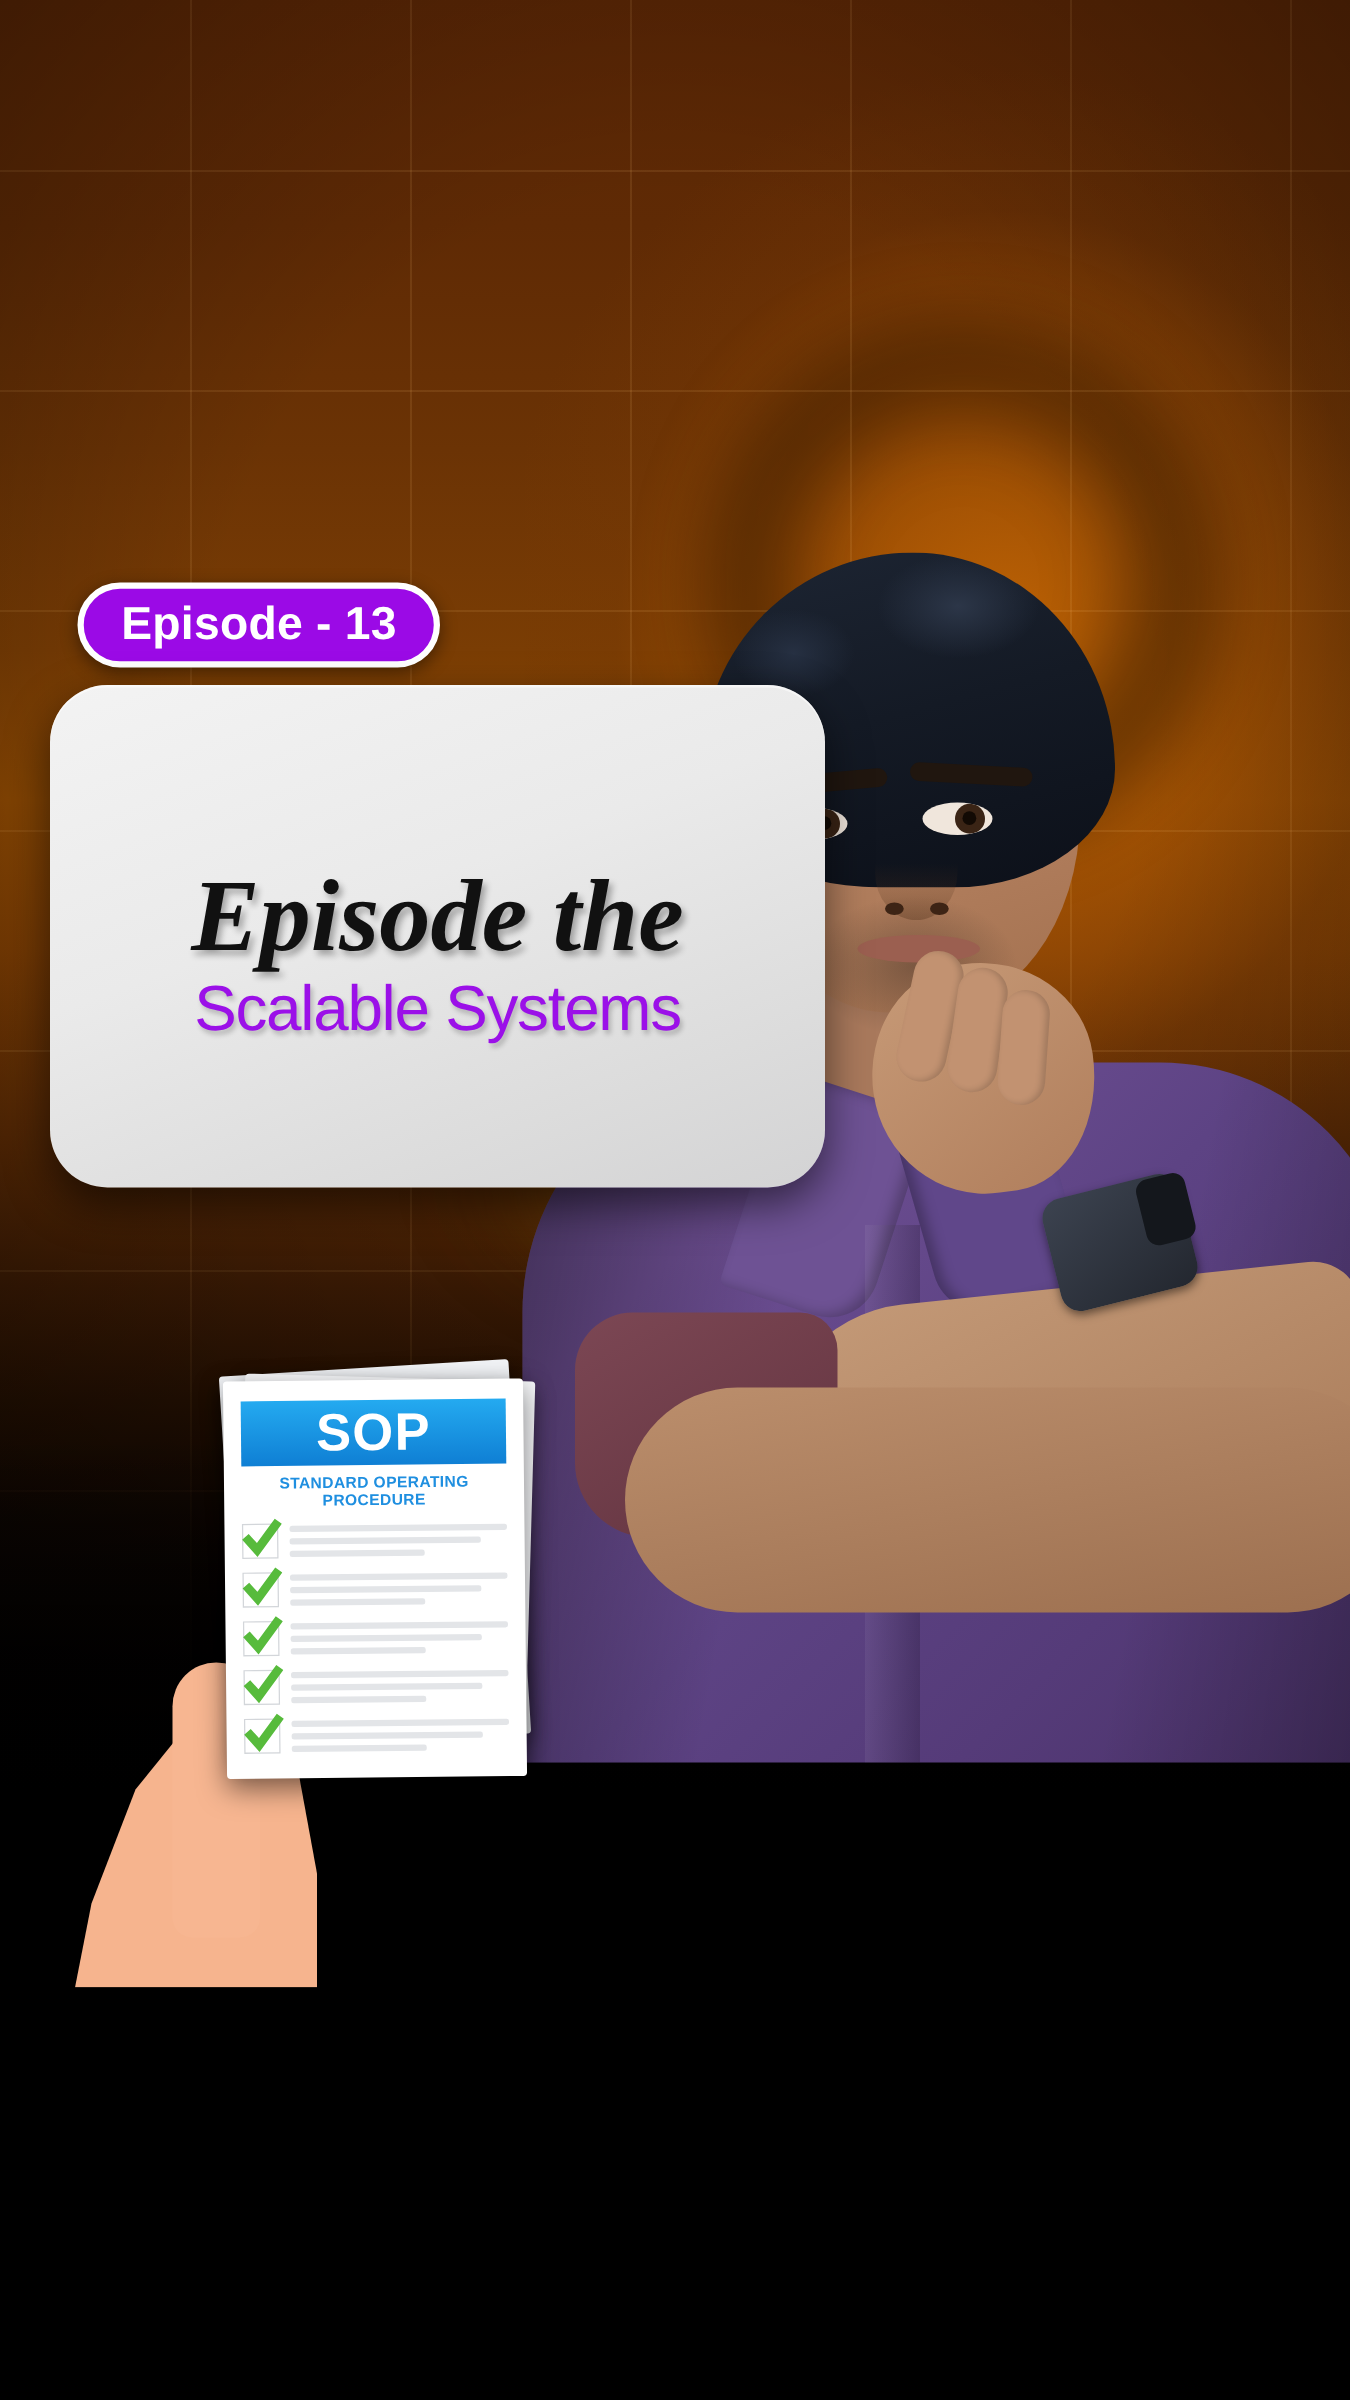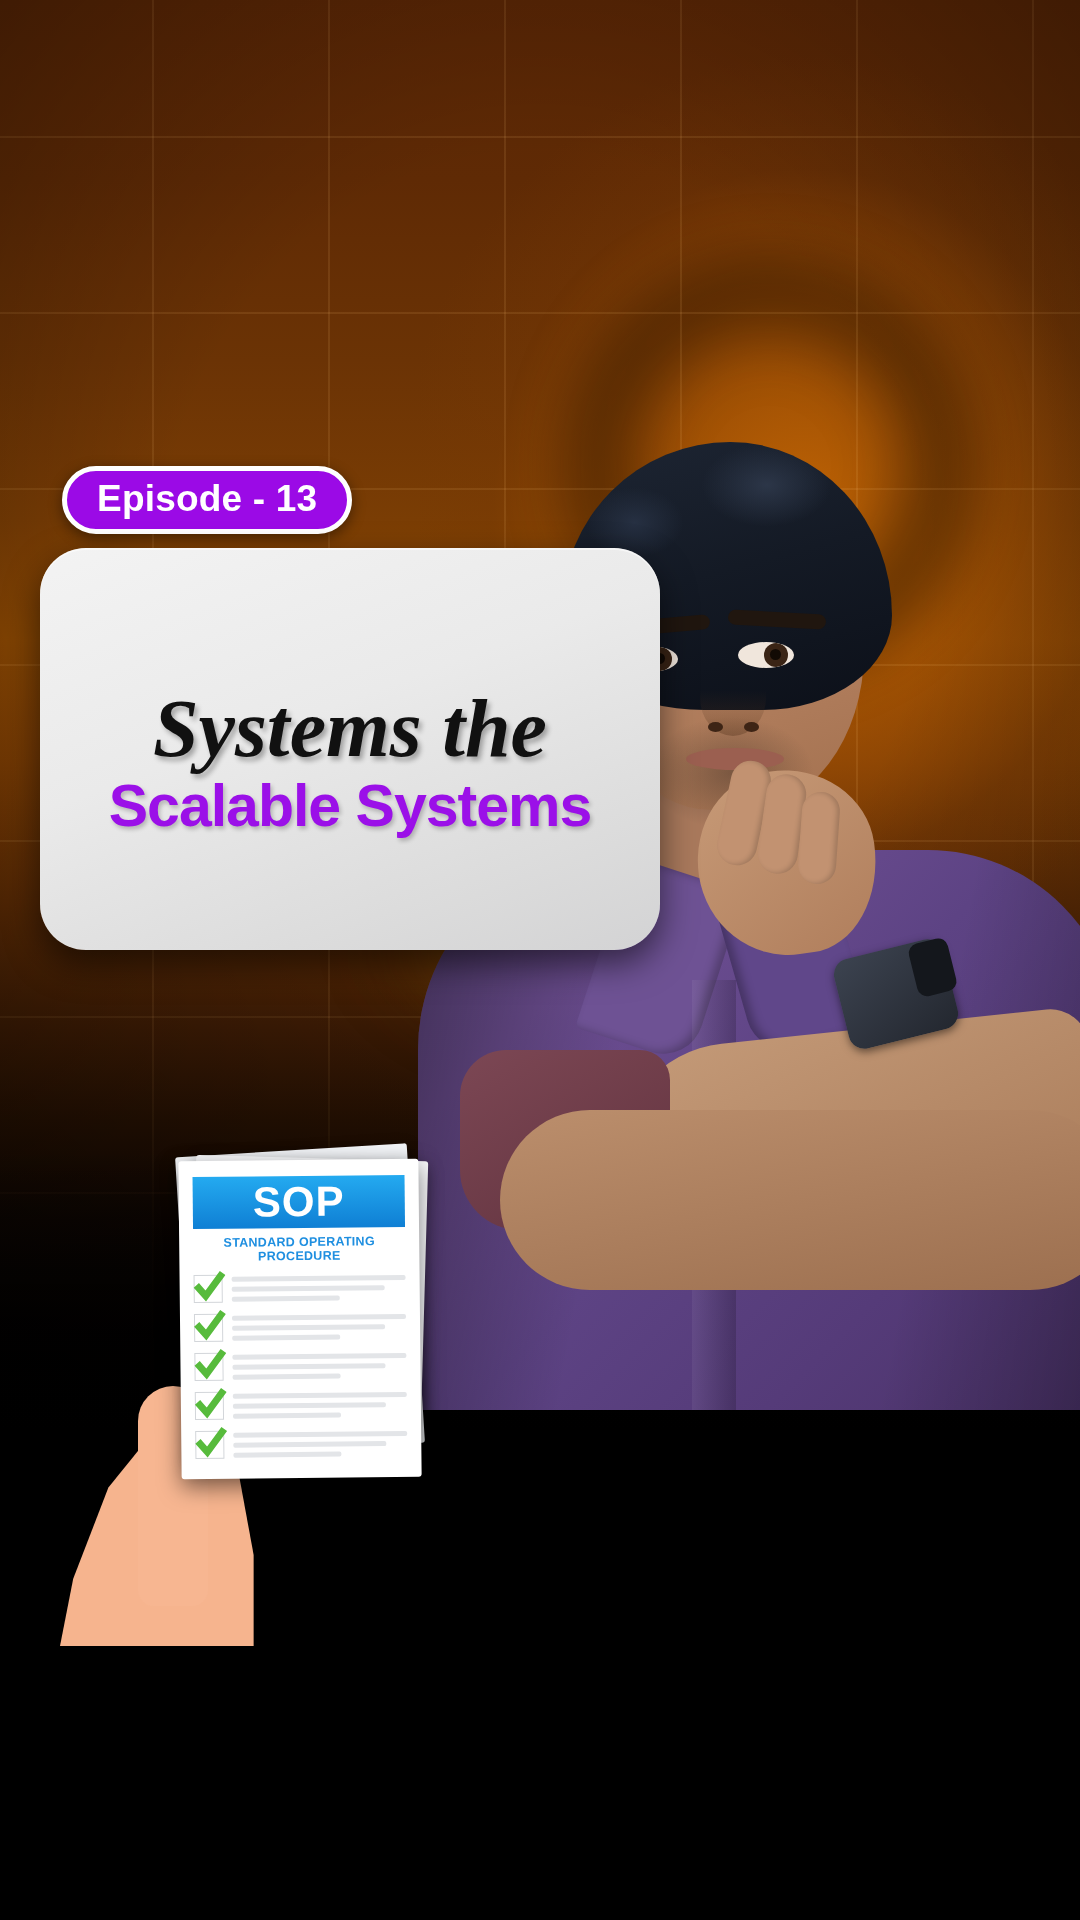--- a/index.html
+++ b/index.html
@@ -199,35 +199,35 @@
   }
   .title-line1{
     font-family:"Liberation Serif", serif;
     font-style:italic;font-weight:bold;
     font-size:82px;color:#111;line-height:1.02;
     text-shadow:3px 4px 5px rgba(0,0,0,.30);
     white-space:nowrap;
   }
   .title-line2{
     font-family:"Liberation Sans", sans-serif;
-    font-weight:bold;font-size:59px;color:#9b10e8;line-height:1.04;
+    font-weight:normal;font-size:51px;color:#9b10e8;line-height:1.04;
     letter-spacing:-1px;white-space:nowrap;
     text-shadow:2px 3px 4px rgba(0,0,0,.22);
   }
 
   
   .subtitle{
     position:absolute;left:66px;top:1000px;
     font-size:60px;font-weight:bold;color:#f5bc30;
     letter-spacing:-.5px;white-space:nowrap;
     text-shadow:2px 3px 6px rgba(0,0,0,.55);
   }
 
   
-  .sop-group{position:absolute;left:60px;top:1136px;width:400px;height:450px;}
+  .sop-group{position:absolute;left:60px;top:1080px;width:400px;height:450px;}
   .sop-hand{
     position:absolute;left:0px;top:270px;width:220px;height:240px;
     background:#f6b48e;
     clip-path:polygon(52% 0%, 80% 22%, 88% 62%, 88% 100%, 0% 100%, 6% 72%, 22% 34%);
   }
   .sop-thumb{
     position:absolute;left:78px;top:250px;width:70px;height:220px;
     background:#f7b691;border-radius:40px 40px 18px 18px;
   }
   .sop-paper-back{
@@ -327,21 +327,21 @@
 
     <div class="p-watch">
       <div class="p-watch-face"></div>
     </div>
   </div>
 
   <div class="episode-badge">Episode - 13</div>
 
   <div class="title-card">
     <div class="title-inner">
-      <div class="title-line1">Systems the</div>
+      <div class="title-line1">Episode the</div>
       <div class="title-line2">Scalable Systems</div>
     </div>
   </div>
 
 
   <div class="sop-group">
     <div class="sop-hand"></div>
     <div class="sop-thumb"></div>
 
     <div class="sop-paper-back"></div>

